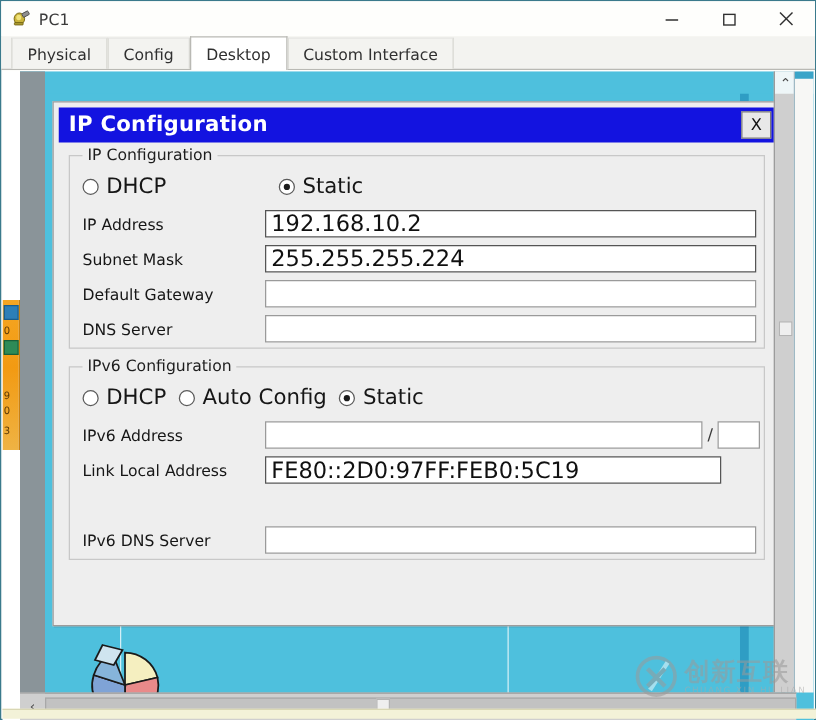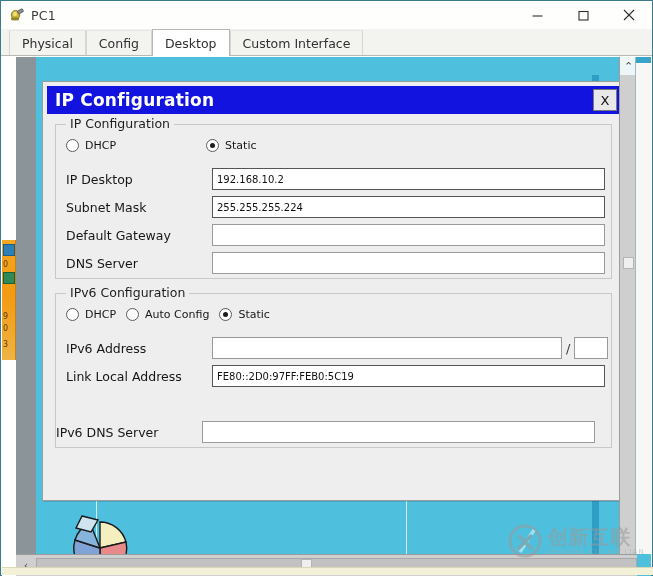--- a/index.html
+++ b/index.html
@@ -303,42 +303,42 @@
   }
   .radio.checked::after {
     content: "";
     position: absolute;
     left: 3px; top: 3px;
     width: 5px; height: 5px;
     border-radius: 50%;
     background: #1c1c1c;
   }
   .radio-label {
-    font-size: 11px;
+    font-size: 17px;
     color: #161616;
     margin-right: 26px;
   }
 
   .field-row {
     position: absolute;
     display: flex;
     align-items: center;
   }
   .field-label {
     font-size: 12.5px;
     color: #161616;
     width: 146px;
     flex: 0 0 auto;
   }
   .field-input {
     height: 22px;
     background: #ffffff;
     border: 1px solid #555555;
     font-family: "DejaVu Sans", "Liberation Sans", sans-serif;
-    font-size: 10px;
+    font-size: 18px;
     color: #101010;
     padding: 0 4px;
     display: flex; align-items: center;
   }
   .field-input.light { border: 1px solid #9a9a9a; }
   .slash {
     font-size: 13px; color: #3a3a3a;
     margin: 0 4px;
   }
 
@@ -479,21 +479,21 @@
 
               <div class="radio-row" style="left:10px; top:14px;">
                 <span class="radio"></span>
                 <span class="radio-label">DHCP</span>
                 <span style="display:inline-block;width:64px;"></span>
                 <span class="radio checked"></span>
                 <span class="radio-label">Static</span>
               </div>
 
               <div class="field-row" style="left:10px; top:43px; width:540px;">
-                <span class="field-label">IP Desktop</span>
+                <span class="field-label">IP Address</span>
                 <span class="field-input" style="width:393px;">192.168.10.2</span>
               </div>
 
               <div class="field-row" style="left:10px; top:71px; width:540px;">
                 <span class="field-label">Subnet Mask</span>
                 <span class="field-input" style="width:393px;">255.255.255.224</span>
               </div>
 
               <div class="field-row" style="left:10px; top:99px; width:540px;">
                 <span class="field-label">Default Gateway</span>
@@ -520,25 +520,25 @@
 
               <div class="field-row" style="left:10px; top:43px; width:545px;">
                 <span class="field-label">IPv6 Address</span>
                 <span class="field-input light" style="width:350px;"></span>
                 <span class="slash">/</span>
                 <span class="field-input light" style="width:34px;"></span>
               </div>
 
               <div class="field-row" style="left:10px; top:71px; width:545px;">
                 <span class="field-label">Link Local Address</span>
-                <span class="field-input" style="width:393px;">FE80::2D0:97FF:FEB0:5C19</span>
-              </div>
-
-
-              <div class="field-row" style="left:0; top:127px; width:545px;">
+                <span class="field-input" style="width:365px;">FE80::2D0:97FF:FEB0:5C19</span>
+              </div>
+
+
+              <div class="field-row" style="left:10px; top:127px; width:545px;">
                 <span class="field-label">IPv6 DNS Server</span>
                 <span class="field-input light" style="width:393px;"></span>
               </div>
             </div>
 
           </div>
 
         </div>
 
         <div class="vscroll">

